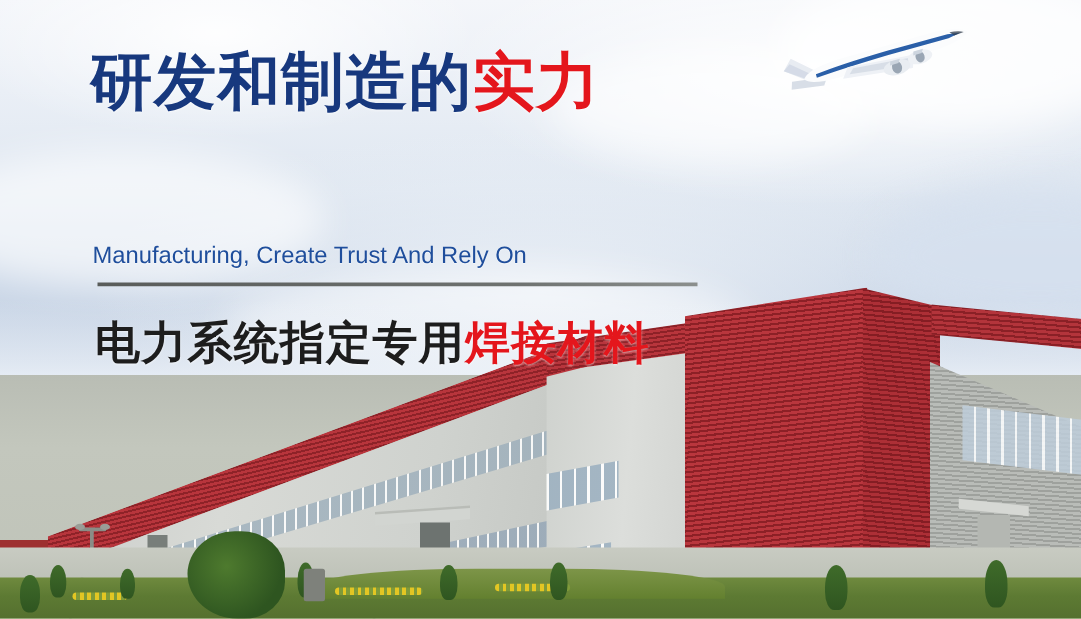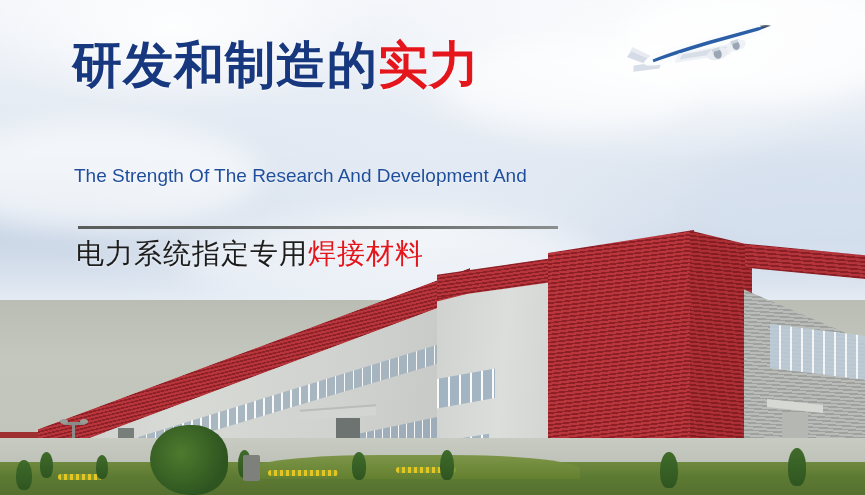--- a/index.html
+++ b/index.html
@@ -236,22 +236,22 @@
   }
   .sub1{top:163px;}
   .sub2{top:192px;}
 
   .rule{
     position:absolute;left:78px;top:226px;width:480px;height:3px;
     background:linear-gradient(90deg,#595c5a,#6e7270 70%,#8b8f8d);
   }
 
   .tag{
-    position:absolute;left:76px;top:240px;
-    font-size:28px;font-weight:normal;letter-spacing:1px;
+    position:absolute;left:76px;top:256px;
+    font-size:36px;font-weight:bold;letter-spacing:1px;
     white-space:nowrap;line-height:1;
     text-shadow:0 1px 2px rgba(255,255,255,.6);
   }
   .tag .bk{color:#1d1d1d;}
   .tag .rr{color:#e4161c;}
 </style>
 </head>
 <body>
 
 <div id="banner">
@@ -365,21 +365,21 @@
   <div class="tree-big"></div>
   <div class="trashcan"></div>
 
   <div class="copy">
 
     <div class="hl hl1">
       <span class="nv">研发和制造的</span><span class="rd">实力</span>
     </div>
 
 
-    <div class="sub sub1">The Strength Of The Research And Development And</div>
+    <div class="sub sub2">Manufacturing, Create Trust And Rely On</div>
 
     <div class="rule"></div>
 
     <div class="tag">
       <span class="bk">电力系统指定专用</span><span class="rr">焊接材料</span>
     </div>
 
   </div>
 </div>
 

